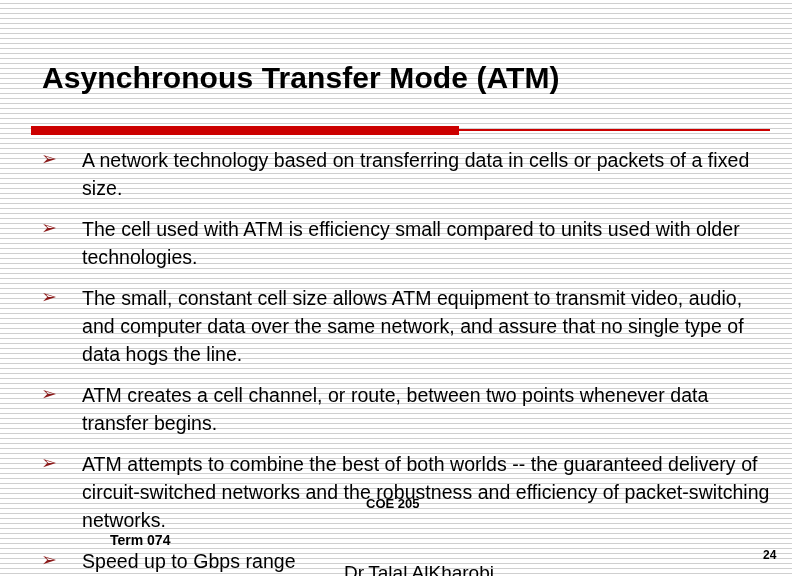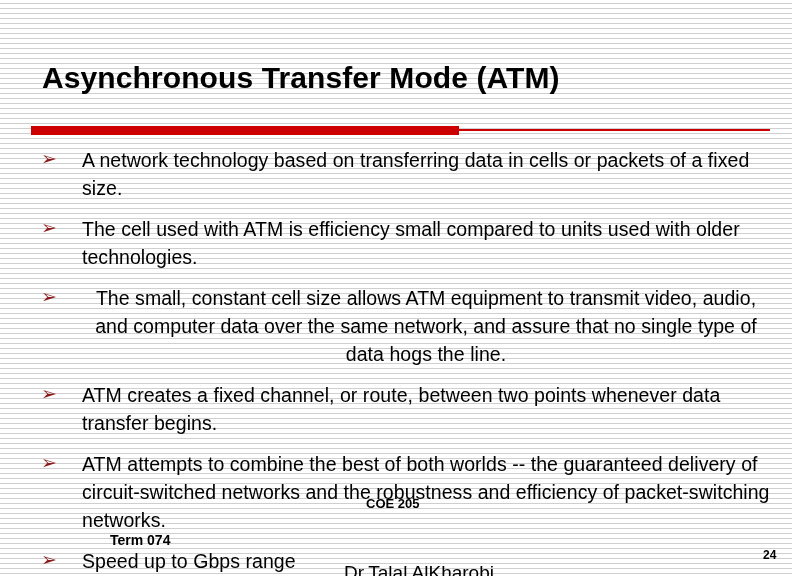--- a/index.html
+++ b/index.html
@@ -146,26 +146,26 @@
       <span class="bullet-text" style="color: rgb(0, 0, 0);">A network technology based on transferring data in cells or packets of a fixed size.</span>
     </div>
 
     <div class="bullet-row">
       <span class="bullet-glyph" style="color: rgb(139, 26, 26);">➢</span>
       <span class="bullet-text" style="color: rgb(0, 0, 0);">The cell used with ATM is efficiency small compared to units used with older technologies.</span>
     </div>
 
     <div class="bullet-row">
       <span class="bullet-glyph" style="color: rgb(139, 26, 26);">➢</span>
-      <span class="bullet-text" style="color: rgb(0, 0, 0); text-align: center;">The small, constant cell size allows ATM equipment to transmit video, audio, and computer data over the same network, and assure that no single type of data hogs the line.</span>
+      <span class="bullet-text" style="color: rgb(0, 0, 0);">The small, constant cell size allows ATM equipment to transmit video, audio, and computer data over the same network, and assure that no single type of data hogs the line.</span>
     </div>
 
     <div class="bullet-row">
       <span class="bullet-glyph" style="color: rgb(139, 26, 26);">➢</span>
-      <span class="bullet-text" style="color: rgb(0, 0, 0);">ATM creates a fixed channel, or route, between two points whenever data transfer begins.</span>
+      <span class="bullet-text" style="color: rgb(0, 0, 0);">ATM creates a cell channel, or route, between two points whenever data transfer begins.</span>
     </div>
 
     <div class="bullet-row">
       <span class="bullet-glyph" style="color: rgb(139, 26, 26);">➢</span>
       <span class="bullet-text" style="color: rgb(0, 0, 0);">ATM attempts to combine the best of both worlds -- the guaranteed delivery of circuit-switched networks and the robustness and efficiency of packet-switching networks.</span>
     </div>
 
     <div class="bullet-row">
       <span class="bullet-glyph" style="color: rgb(139, 26, 26);">➢</span>
       <span class="bullet-text" style="color: rgb(0, 0, 0);">Speed up to Gbps range</span>

